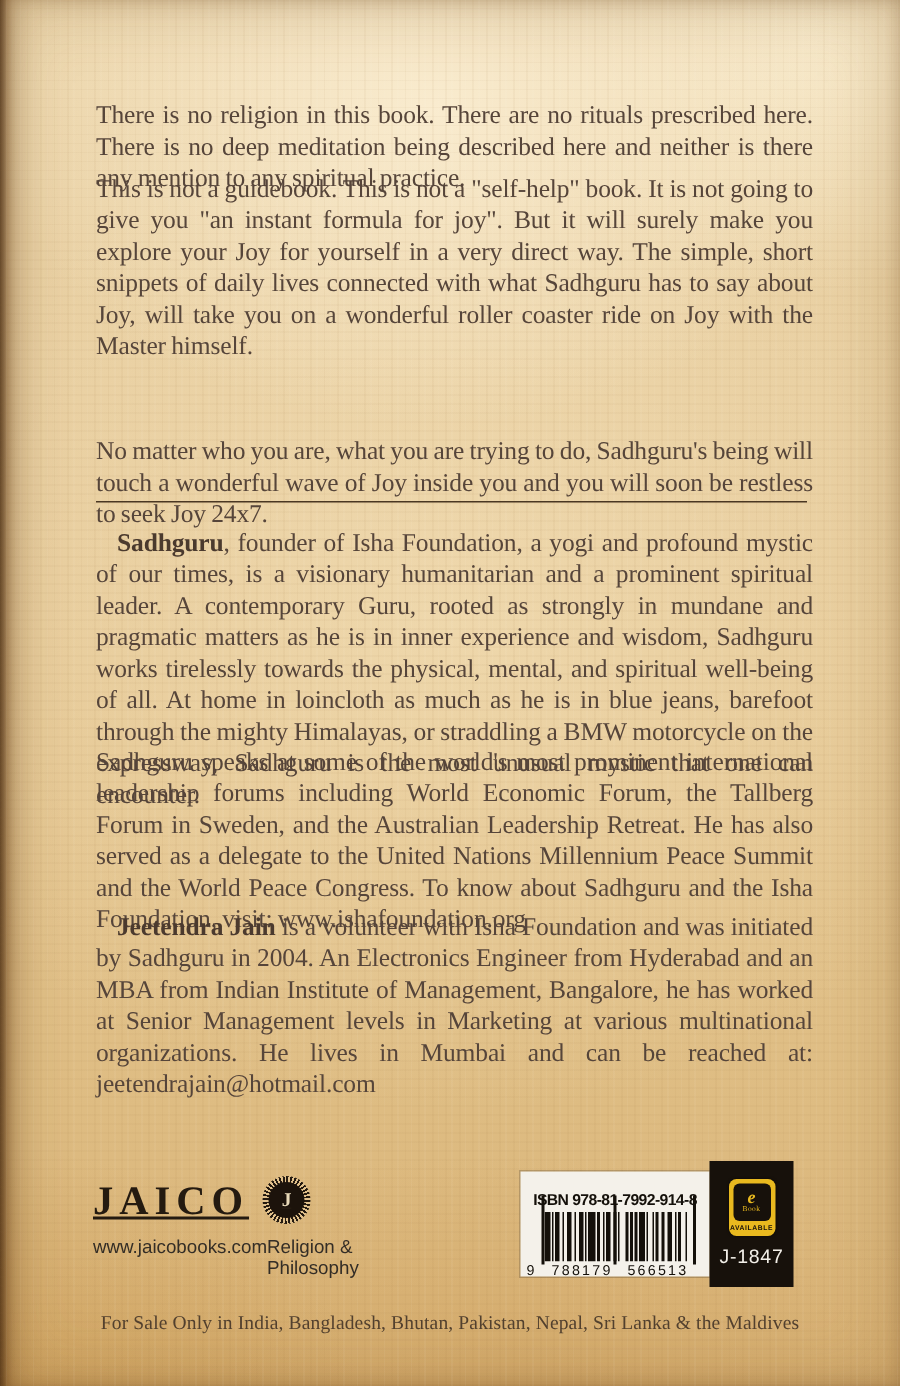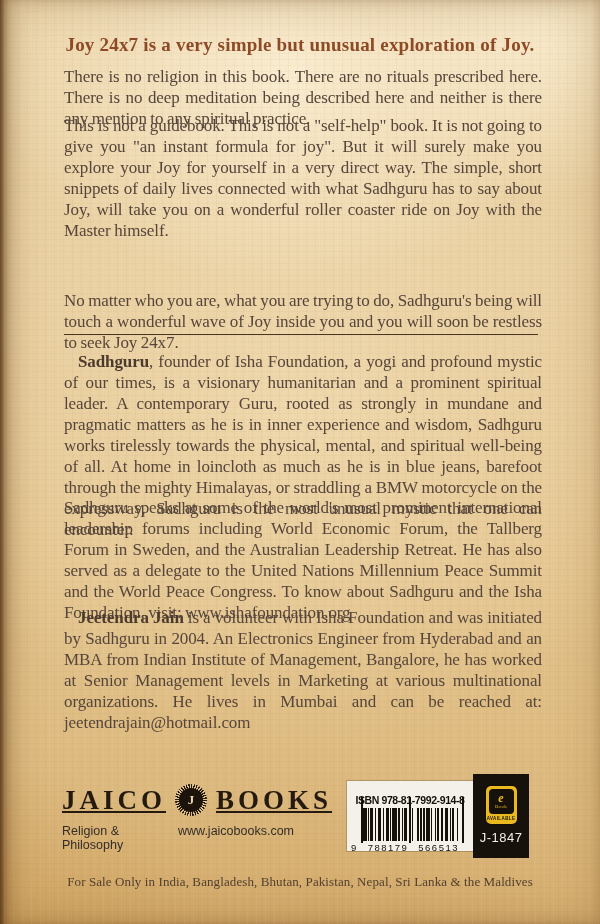--- a/index.html
+++ b/index.html
@@ -83,44 +83,42 @@
 
   .sale-note { left:0; right:0; top:874px; text-align:center; font-size:13px; color:#52402e;
     letter-spacing:0.1px; }
 </style>
 </head>
 <body>
 
 <div class="cover">
   <div class="spine"></div>
 
-  <h1 class="abs tagline">Joy 24x7 is a very simple but unusual exploration of Joy.</h1>
 
   <p class="abs para" style="top:66px">There is no religion in this book. There are no rituals prescribed here. There is no deep meditation being described here and neither is there any mention to any spiritual practice.</p>
   <p class="abs para" style="top:115px">This is not a guidebook. This is not a "self-help" book. It is not going to give you "an instant formula for joy". But it will surely make you explore your Joy for yourself in a very direct way. The simple, short snippets of daily lives connected with what Sadhguru has to say about Joy, will take you on a wonderful roller coaster ride on Joy with the Master himself.</p>
   <p class="abs para" style="top:290px">No matter who you are, what you are trying to do, Sadhguru's being will touch a wonderful wave of Joy inside you and you will soon be restless to seek Joy 24x7.</p>
 
   <div class="abs divider"></div>
 
   <p class="abs para indent-first" style="top:351px"><span class="lead">Sadhguru</span><span>, founder of Isha Foundation, a yogi and profound mystic of our times, is a visionary humanitarian and a prominent spiritual leader. A contemporary Guru, rooted as strongly in mundane and pragmatic matters as he is in inner experience and wisdom, Sadhguru works tirelessly towards the physical, mental, and spiritual well-being of all. At home in loincloth as much as he is in blue jeans, barefoot through the mighty Himalayas, or straddling a BMW motorcycle on the expressway, Sadhguru is the most unusual mystic that one can encounter.</span></p>
   <p class="abs para" style="top:497px">Sadhguru speaks at some of the world's most prominent international leadership forums including World Economic Forum, the Tallberg Forum in Sweden, and the Australian Leadership Retreat. He has also served as a delegate to the United Nations Millennium Peace Summit and the World Peace Congress. To know about Sadhguru and the Isha Foundation, visit: www.ishafoundation.org</p>
   <p class="abs para indent-first" style="top:607px"><span class="lead">Jeetendra Jain</span><span> is a volunteer with Isha Foundation and was initiated by Sadhguru in 2004. An Electronics Engineer from Hyderabad and an MBA from Indian Institute of Management, Bangalore, he has worked at Senior Management levels in Marketing at various multinational organizations. He lives in Mumbai and can be reached at: jeetendrajain@hotmail.com</span></p>
 
 
   <div class="abs publisher">
     <div class="logo-row">
       <span class="pub-name">JAICO</span>
       <span class="logo-circle">
           <span class="logo-inner">J</span>
         </span>
-      <span class="pub-name">BOOKS</span>
     </div>
     <div class="pub-sub">
+      <span>www.jaicobooks.com</span>
       <span>Religion &amp; Philosophy</span>
-      <span>www.jaicobooks.com</span>
     </div>
   </div>
 
   <div class="abs barcode-white">
     <div class="isbn">ISBN 978-81-7992-914-8</div>
     <div class="bars" id="bars">
         <span class="bk" style="width: 3.66px;"></span>
         <span class="sp" style="width: 1.22px;"></span>
         <span class="bk" style="width: 1.22px;"></span>
         <span class="sp" style="width: 1.22px;"></span>

